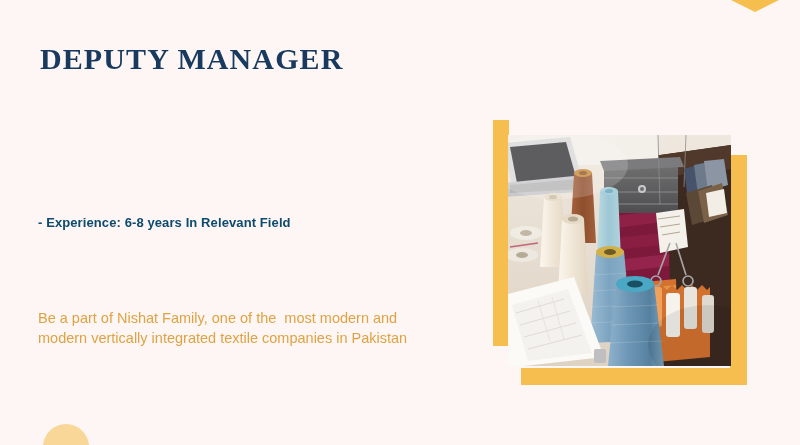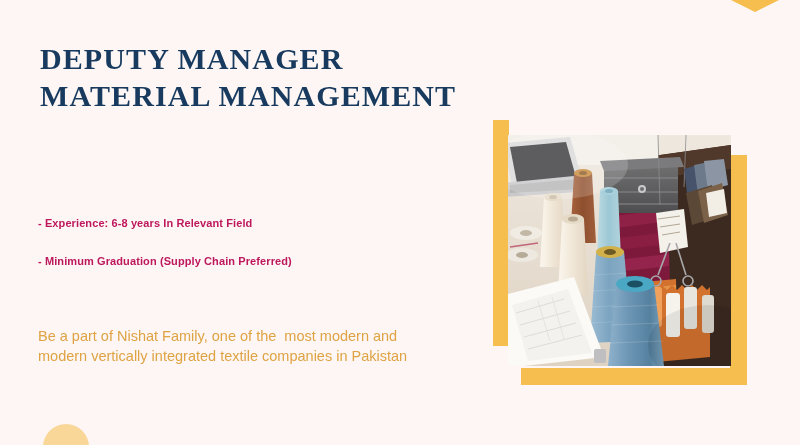--- a/index.html
+++ b/index.html
@@ -62,31 +62,31 @@
 
   .requirements {
     position: absolute;
     left: 38px;
     top: 204px;
     width: 470px;
   }
   .req-line {
     font-family: "Liberation Sans", sans-serif;
     font-weight: bold;
-    font-size: 11px;
+    font-size: 13px;
     line-height: 38px;
-    color: #be185d;
+    color: #0c4a6e;
     letter-spacing: 0.1px;
     white-space: nowrap;
   }
 
   .description {
     position: absolute;
     left: 38px;
-    top: 326px;
+    top: 308px;
     width: 450px;
   }
   .desc-line {
     font-family: "Liberation Sans", sans-serif;
     font-size: 14.5px;
     line-height: 20px;
     color: #dfa343;
     white-space: pre;
   }
 
@@ -130,26 +130,24 @@
 </head>
 <body>
 
 <div id="poster">
 
   <div class="deco-triangle"></div>
   <div class="deco-circle"></div>
 
   <div class="title-block">
     <div class="title-line">DEPUTY MANAGER</div>
-    <div class="title-line">MATERIAL MANAGEMENT</div>
   </div>
 
   <div class="requirements">
     <div class="req-line">- Experience: 6-8 years In Relevant Field</div>
-    <div class="req-line">- Minimum Graduation (Supply Chain Preferred)</div>
   </div>
 
   <div class="description">
     <div class="desc-line">Be a part of Nishat Family, one of the  most modern and</div>
     <div class="desc-line">modern vertically integrated textile companies in Pakistan</div>
   </div>
 
   <div class="photo-frame-left"></div>
   <div class="photo-frame-right"></div>
   <div class="photo-frame-bottom"></div>

